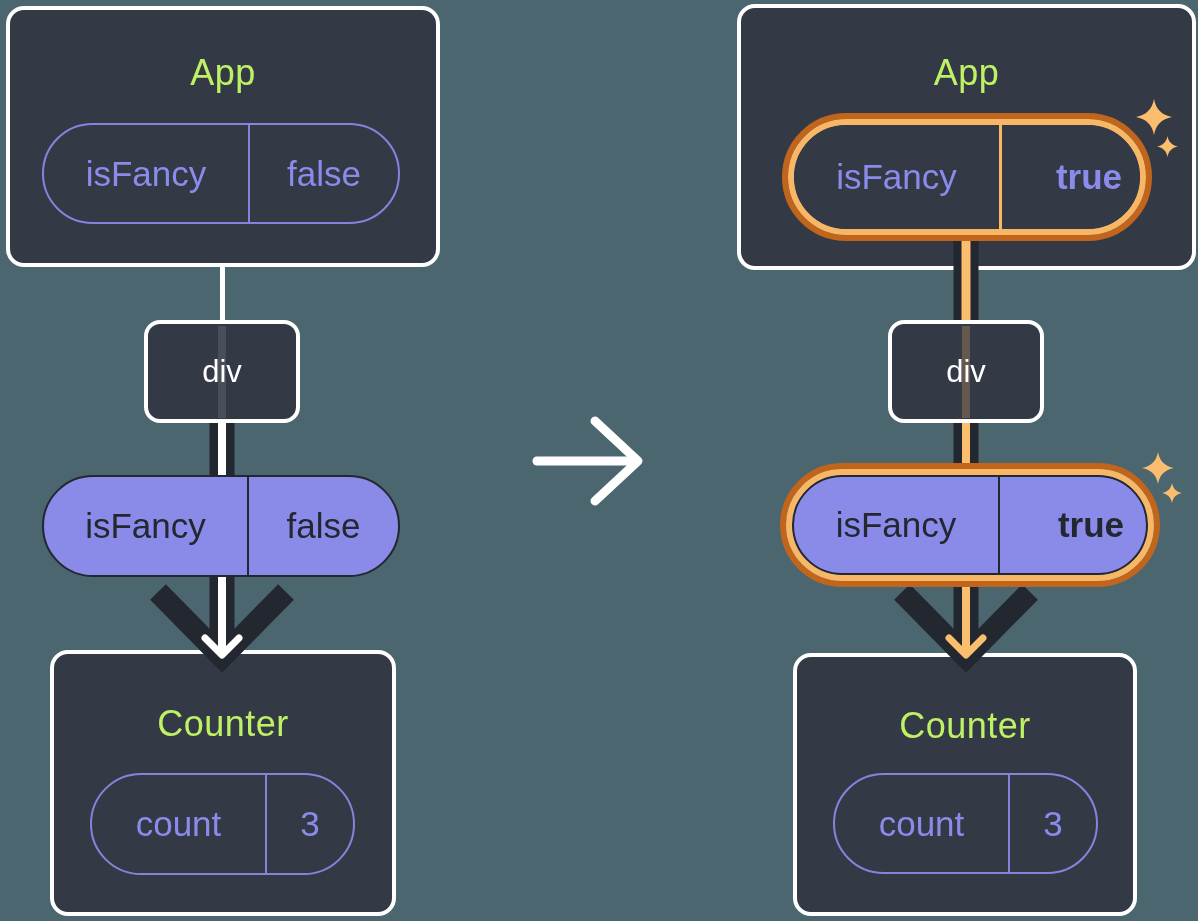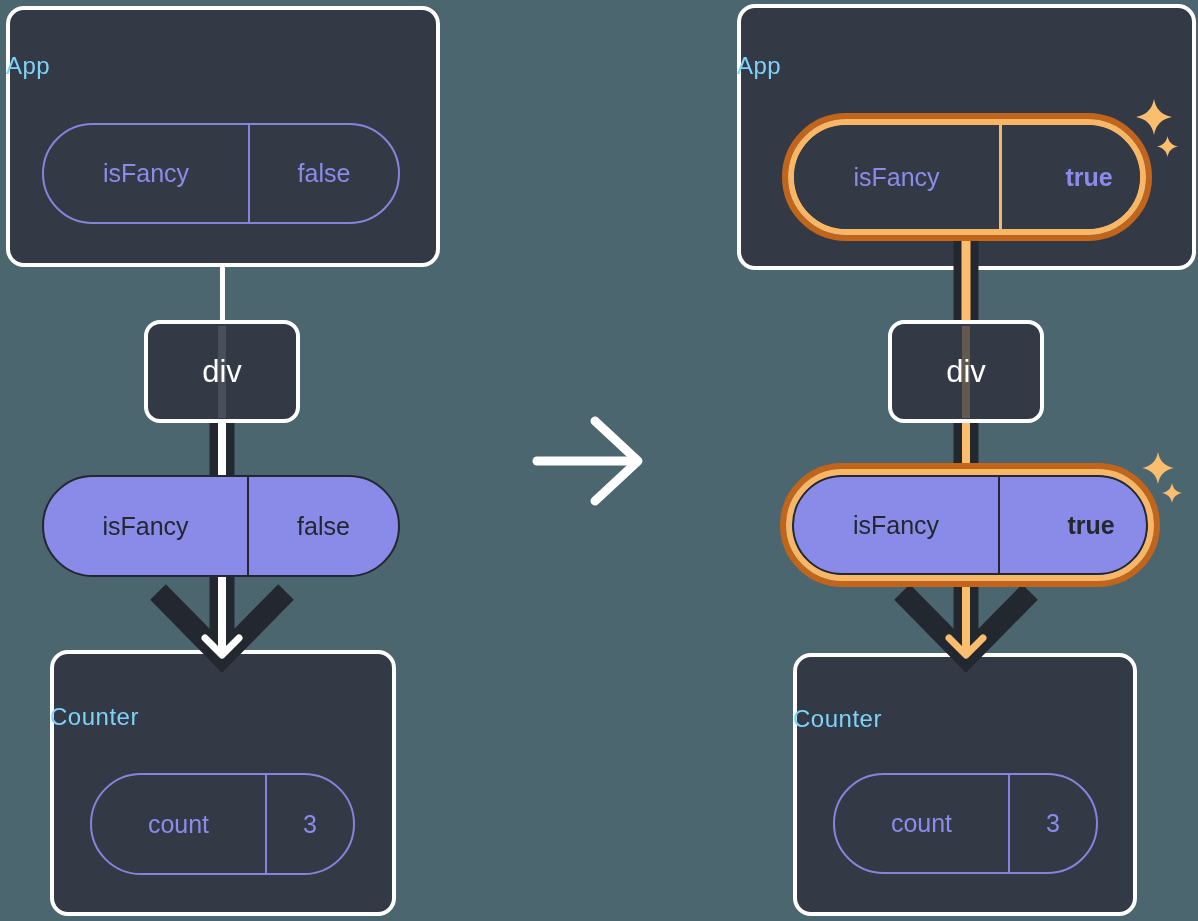--- a/index.html
+++ b/index.html
@@ -10,32 +10,32 @@
   }
   .abs{position:absolute;box-sizing:border-box;}
   
   .node-box{
     background:#333A46;
     border:4px solid #FFFFFF;
     border-radius:18px;
     z-index:1;
   }
   .node-title{
-    color:#7dd3fc;font-size:24px;z-index:3;
+    color:#bef264;font-size:36px;text-align:center;z-index:3;
     letter-spacing:0.5px;
   }
   .div-label{
     color:#FFFFFF;font-size:31px;display:flex;align-items:center;justify-content:center;
     z-index:3;
   }
   
   .pill{display:flex;align-items:stretch;z-index:6;overflow:hidden;}
   .pill-outline{border:2px solid #8584DC;border-radius:52px;background:transparent;}
   .pill-solid{border:2px solid #23272F;border-radius:52px;background:#8A8AE8;}
-  .seg{display:flex;align-items:center;justify-content:center;font-size:25px;}
+  .seg{display:flex;align-items:center;justify-content:center;font-size:35px;}
   .seg-key{flex:0 0 auto;}
   .seg-val{flex:1 1 auto;}
   .txt-purple{color:#8B8BEB;}
   .txt-dark{color:#23272F;}
   .bold{font-weight:bold;padding-left:36px;}
   .div-outline{border-right:2px solid #8584DC;}
   .div-dark{border-right:2px solid #23272F;}
   .div-orange{border-right:3px solid #F8B766;}
   
   .ring{border:6px solid #C0651B;border-radius:68px;z-index:6;}

